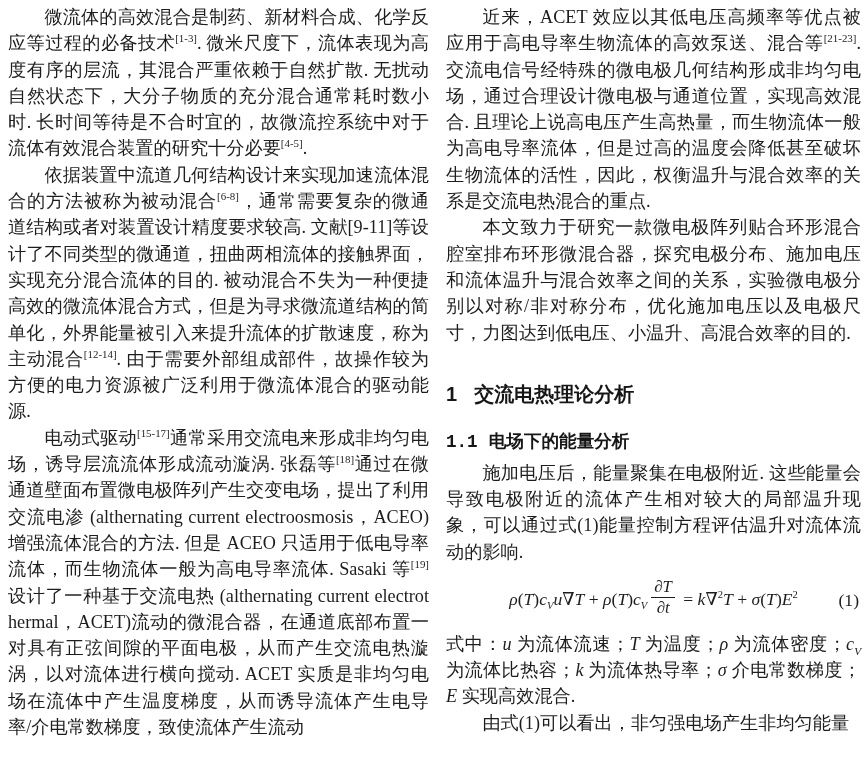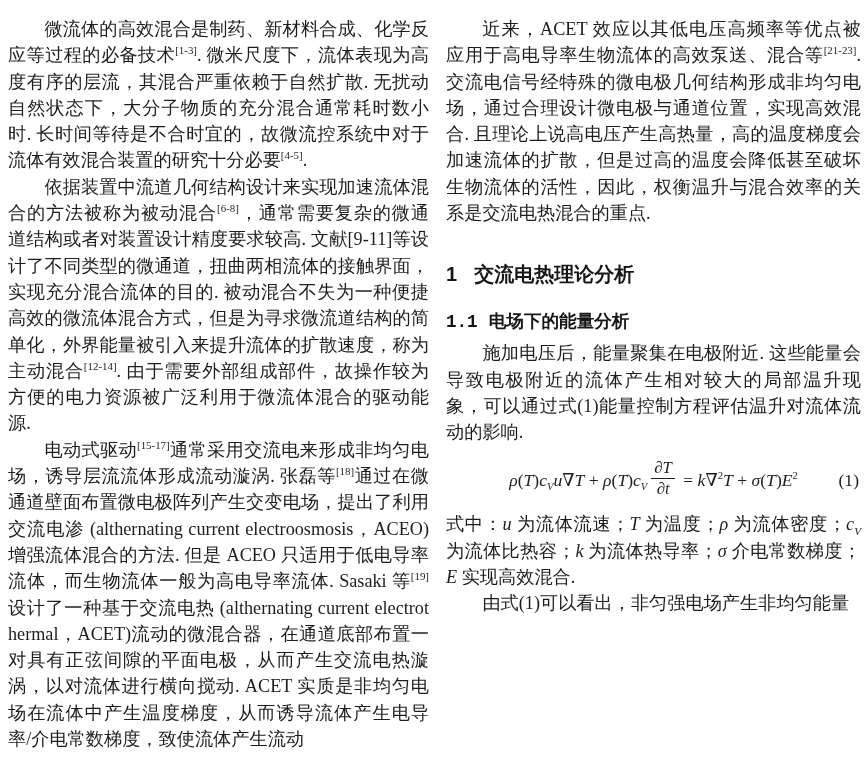--- a/index.html
+++ b/index.html
@@ -5,21 +5,21 @@
   html, body { margin: 0; padding: 0; }
   body {
     width: 867px; height: 760px;
     background: #ffffff;
     overflow: hidden;
     font-family: "Liberation Serif", "DejaVu Serif", serif;
     color: #1d1d1d;
   }
   .page { position: relative; width: 867px; height: 760px; background: #ffffff; }
 
-  .col { position: absolute; top: 16px; }
+  .col { position: absolute; top: 4px; }
   .col-left  { left: 8px;   width: 421px; }
   .col-right { left: 446px; width: 415px; }
 
   p.body-par {
     margin: 0;
     font-size: 18.2px;
     line-height: 26.3px;
     text-align: justify;
     text-justify: inter-character;
     word-break: break-all;
@@ -86,21 +86,22 @@
 
 <div class="page">
 
   <div class="col col-left">
     <p class="body-par indent"><span>微流体的高效混合是制药、新材料合成、化学反应等过程的必备技术</span><sup class="ref">[1-3]</sup><span>. 微米尺度下，流体表现为高度有序的层流，其混合严重依赖于自然扩散. 无扰动自然状态下，大分子物质的充分混合通常耗时数小时. 长时间等待是不合时宜的，故微流控系统中对于流体有效混合装置的研究十分必要</span><sup class="ref">[4-5]</sup><span>.</span></p>
     <p class="body-par indent"><span>依据装置中流道几何结构设计来实现加速流体混合的方法被称为被动混合</span><sup class="ref">[6-8]</sup><span>，通常需要复杂的微通道结构或者对装置设计精度要求较高. 文献[9-11]等设计了不同类型的微通道，扭曲两相流体的接触界面，实现充分混合流体的目的. 被动混合不失为一种便捷高效的微流体混合方式，但是为寻求微流道结构的简单化，外界能量被引入来提升流体的扩散速度，称为主动混合</span><sup class="ref">[12-14]</sup><span>. 由于需要外部组成部件，故操作较为方便的电力资源被广泛利用于微流体混合的驱动能源.</span></p>
     <p class="body-par indent"><span>电动式驱动</span><sup class="ref">[15-17]</sup><span>通常采用交流电来形成非均匀电场，诱导层流流体形成流动漩涡. 张磊等</span><sup class="ref">[18]</sup><span>通过在微通道壁面布置微电极阵列产生交变电场，提出了利用交流电渗 (althernating current electroosmosis，ACEO)增强流体混合的方法. 但是 ACEO 只适用于低电导率流体，而生物流体一般为高电导率流体. Sasaki 等</span><sup class="ref">[19]</sup><span>设计了一种基于交流电热 (althernating current electrothermal，ACET)流动的微混合器，在通道底部布置一对具有正弦间隙的平面电极，从而产生交流电热漩涡，以对流体进行横向搅动. ACET 实质是非均匀电场在流体中产生温度梯度，从而诱导流体产生电导率/介电常数梯度，致使流体产生流动</span></p>
   </div>
 
   <div class="col col-right">
-    <p class="body-par indent"><span>近来，ACET 效应以其低电压高频率等优点被应用于高电导率生物流体的高效泵送、混合等</span><sup class="ref">[21-23]</sup><span>. 交流电信号经特殊的微电极几何结构形成非均匀电场，通过合理设计微电极与通道位置，实现高效混合. 且理论上说高电压产生高热量，高的温度梯度会加速流体的扩散，但是过高的温度会降低甚至破坏生物流体的活性，因此，权衡温升与混合效率的关系是交流电热混合的重点.</span></p>
+    <p class="body-par indent"><span>近来，ACET 效应以其低电压高频率等优点被应用于高电导率生物流体的高效泵送、混合等</span><sup class="ref">[21-23]</sup><span>. 交流电信号经特殊的微电极几何结构形成非均匀电场，通过合理设计微电极与通道位置，实现高效混合. 且理论上说高电压产生高热量，而生物流体一般为高电导率流体，但是过高的温度会降低甚至破坏生物流体的活性，因此，权衡温升与混合效率的关系是交流电热混合的重点.</span></p>
+    <p class="body-par indent"><span>本文致力于研究一款微电极阵列贴合环形混合腔室排布环形微混合器，探究电极分布、施加电压和流体温升与混合效率之间的关系，实验微电极分别以对称/非对称分布，优化施加电压以及电极尺寸，力图达到低电压、小温升、高混合效率的目的.</span></p>
 
     <h1 class="sec-h1">
       <span class="h-num">1</span><span class="h-title">交流电热理论分析</span>
     </h1>
 
     <h2 class="sec-h2">
       <span class="h-num">1.1</span><span class="h-title">电场下的能量分析</span>
     </h2>
 
     <p class="body-par indent"><span>施加电压后，能量聚集在电极附近. 这些能量会导致电极附近的流体产生相对较大的局部温升现象，可以通过式(1)能量控制方程评估温升对流体流动的影响.</span></p>

